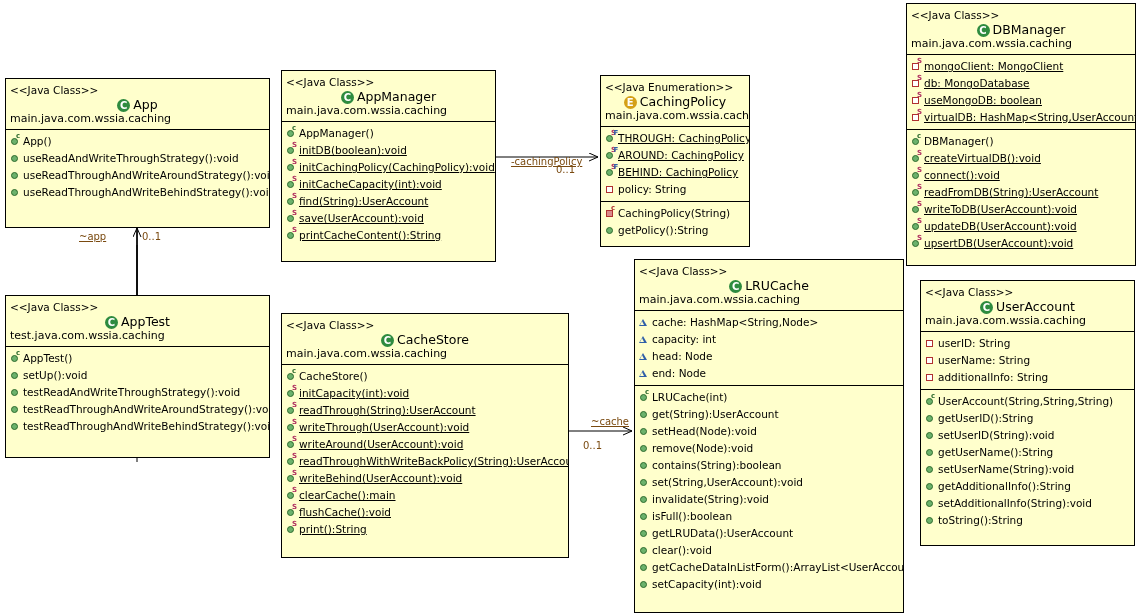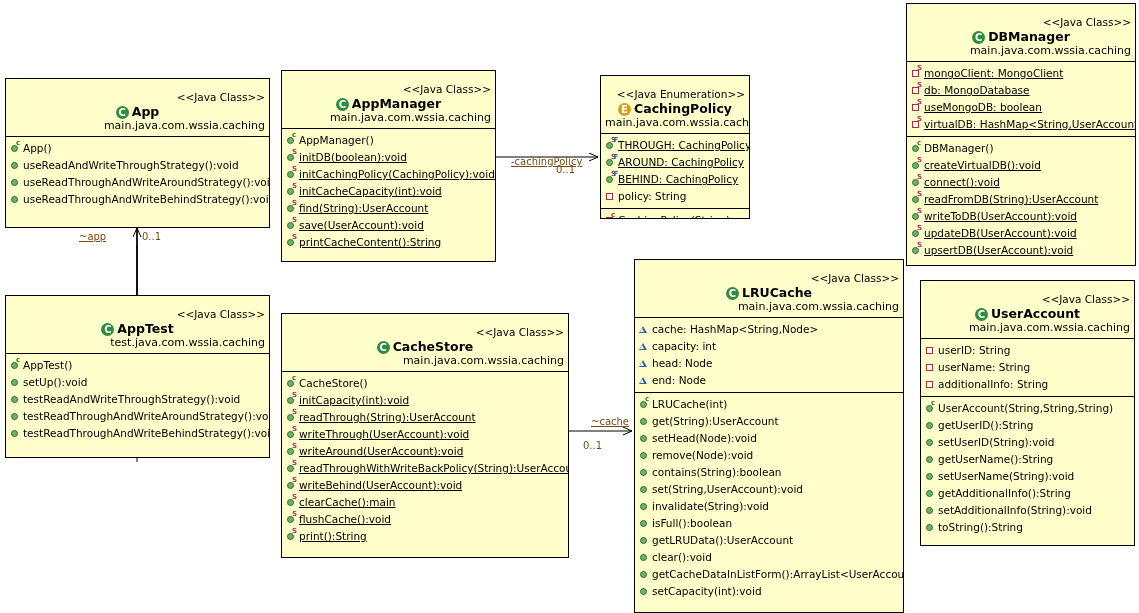--- a/index.html
+++ b/index.html
@@ -24,32 +24,32 @@
     position: absolute;
     box-sizing: border-box;
     background: #ffffcc;
     border: 1px solid #000000;
     font-size: 11px;
     color: #000000;
     overflow: hidden;
   }
   .hdr {
     box-sizing: border-box;
-    padding: 12px 4px 4px 4px;
-    text-align: right;
+    padding: 5px 4px 4px 4px;
+    text-align: left;
     border-bottom: 1px solid #000000;
     line-height: 1.25;
   }
   .stereotype {
     font-size: 10.5px;
     line-height: 13px;
     white-space: nowrap;
   }
   .cname {
-    font-weight: bold;
+    font-weight: normal;
     font-size: 12.5px;
     line-height: 16px;
     white-space: nowrap;
     display: flex;
     align-items: center;
     justify-content: center;
     gap: 1px;
   }
   .pkg {
     font-size: 11px;
@@ -346,21 +346,21 @@
         </div>
         <div class="member">
           <span class="ic">
             <span class="g-circle"></span>
             <span class="sup s">S</span>
           </span>
           <span class="txt static">printCacheContent():String</span>
         </div>
       </div>
     </div>
-    <div class="uml-class" style="left: 600px; top: 75px; width: 150px; height: 144px;">
+    <div class="uml-class" style="left: 600px; top: 75px; width: 150px; height: 172px;">
       <div class="hdr">
         <div class="stereotype">&lt;&lt;Java Enumeration&gt;&gt;</div>
         <div class="cname">
           <span class="enum-icon"></span>
           <span>CachingPolicy</span>
         </div>
         <div class="pkg">main.java.com.wssia.caching</div>
       </div>
       <div class="compartment">
         <div class="member">

